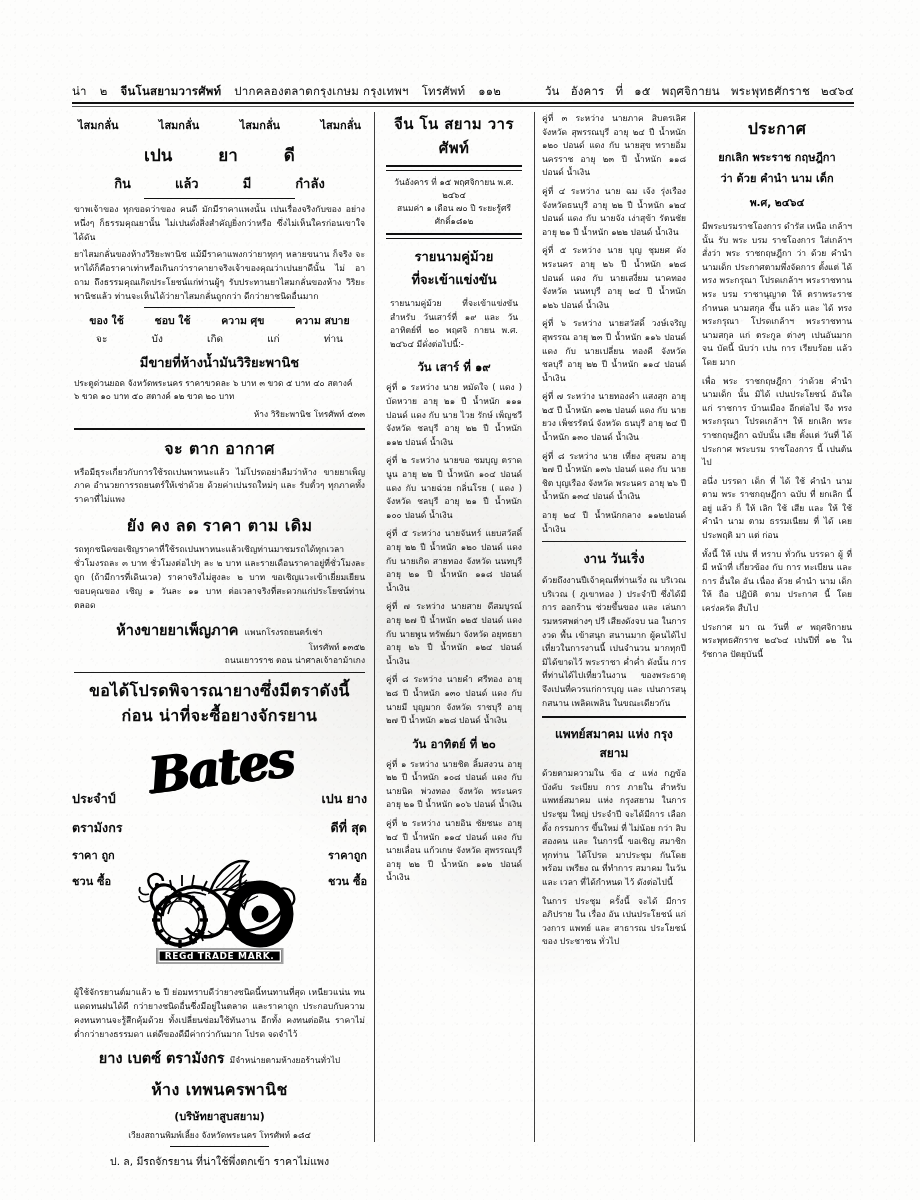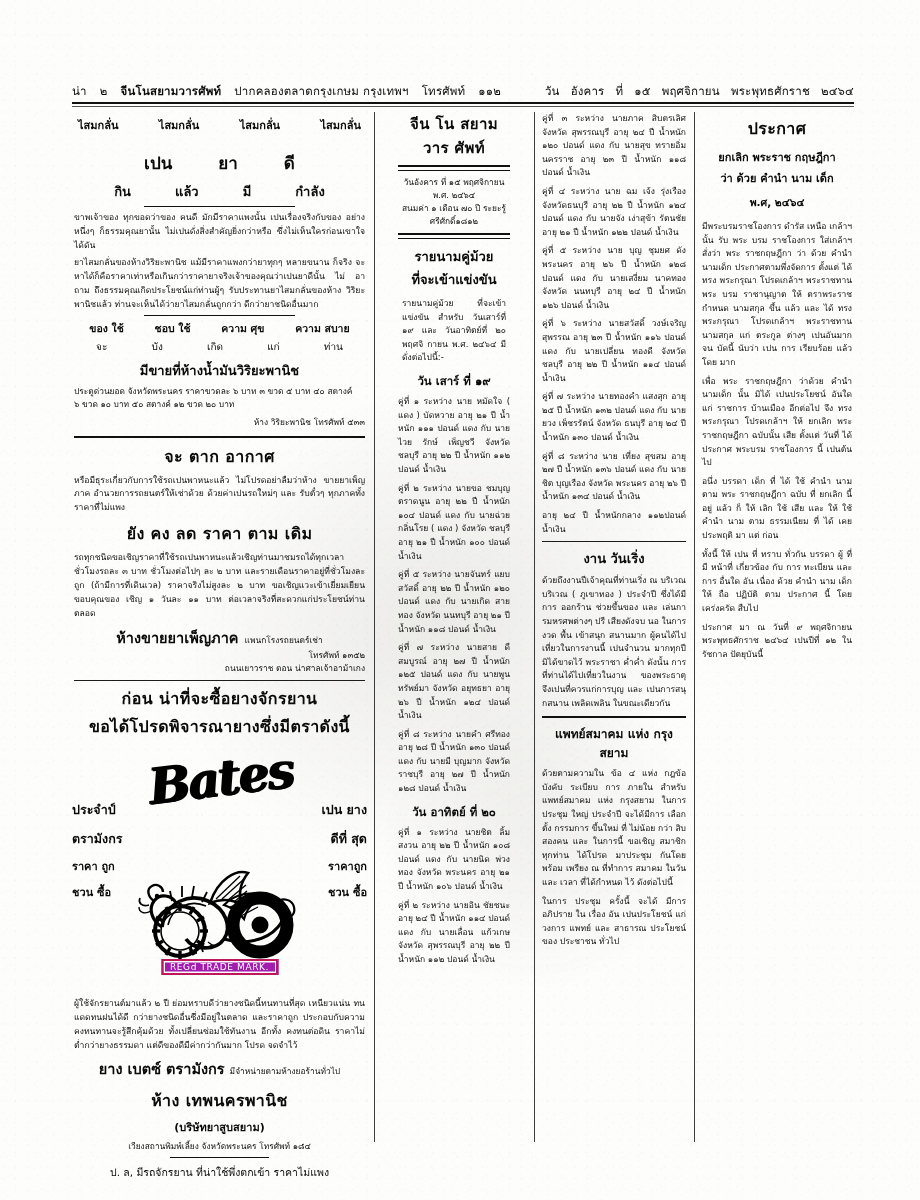--- a/index.html
+++ b/index.html
@@ -70,38 +70,38 @@
   #cols{
     position:absolute;left:72px;top:112px;width:782px;height:1030px;
     display:flex;
   }
   .col{position:relative;height:100%;box-sizing:border-box;}
   .col-rule{
     position:absolute;top:0;width:0;height:100%;
     border-left:1px solid #1c1c1c;opacity:.85;
   }
   #c1{width:302px;padding:0 9px 0 2px;}
-  #c2{width:160px;padding:0 24px;}
+  #c2{width:160px;padding:0 12px;}
   #c3{width:160px;padding:0 8px;}
   #c4{width:160px;padding:0 2px 0 8px;}
   .hd-lg{font-size:16px;font-weight:bold;text-align:center;letter-spacing:.4px;}
   .hd-md{font-size:13px;font-weight:bold;text-align:center;}
   .hd-sm{font-size:11px;font-weight:bold;text-align:center;}
   .tiny{font-size:8.4px;line-height:1.55;}
   .body-j{font-size:8.6px;line-height:1.62;text-align:justify;}
   .ctr{text-align:center;}
   .rt{text-align:right;}
   .hr-thin{border:0;border-top:1px solid #1d1d1d;margin:5px 0;}
   .hr-thick{border:0;border-top:2.1px solid #111;margin:6px 0;}
   .hr-short{border:0;border-top:1.4px solid #111;margin:4px auto;width:52%;}
   .hr-dbl{border:0;border-top:2.2px solid #111;border-bottom:1px solid #111;height:3px;margin:5px 0;}
 
   
   .ad1-row1{display:flex;justify-content:space-between;font-size:11px;font-weight:bold;padding:0 4px;margin-top:4px;}
-  .ad1-row2{display:flex;justify-content:center;gap:46px;font-size:17px;font-weight:bold;margin-top:15px;}
+  .ad1-row2{display:flex;justify-content:center;gap:46px;font-size:17px;font-weight:bold;margin-top:7px;}
   .ad1-row3{display:flex;justify-content:center;gap:44px;font-size:13px;font-weight:bold;margin-top:5px;}
   .ad1-benefit{display:flex;justify-content:space-around;font-size:10.5px;font-weight:bold;margin-top:3px;}
   .ad1-benefit2{display:flex;justify-content:space-around;font-size:10px;margin-top:2px;}
 
   
   .bates-wrap{position:relative;height:250px;margin-top:4px;}
   .bates-logo{
     position:absolute;left:50%;top:6px;transform:translateX(-50%) rotate(-7deg);
     font-family:"DejaVu Serif","Liberation Serif",serif;
     font-size:49px;font-style:italic;font-weight:bold;
@@ -110,23 +110,23 @@
   }
   .bates-side{
     position:absolute;font-size:12.5px;font-weight:bold;line-height:2.35;
   }
   .bates-left{left:-2px;top:52px;text-align:left;}
   .bates-right{right:-2px;top:52px;text-align:right;}
   .bates-left .s2,.bates-right .s2{font-size:11px;}
   .bates-art{position:absolute;left:50%;top:96px;transform:translateX(-50%);}
   .tm-banner{
     position:absolute;left:50%;top:216px;transform:translateX(-50%);
-    border:2px solid #be185d;background:#a21caf;color:#fff;
+    border:2px solid #a3a3a3;background:#000000;color:#fff;
     font-family:"DejaVu Sans","Liberation Sans",sans-serif;
-    font-size:9px;font-weight:normal;letter-spacing:.6px;
+    font-size:9px;font-weight:bold;letter-spacing:.6px;
     padding:1px 7px;white-space:nowrap;
     box-shadow:0 0 0 1.5px #fff inset;
   }
   .inline-big{font-size:14.5px;font-weight:bold;}
 
   
   .entry{margin:5px 0;font-size:8.5px;line-height:1.6;text-align:justify;}
   .sub-date{font-size:11.5px;font-weight:bold;text-align:center;margin:7px 0 4px;}
   .lead{font-size:8.5px;line-height:1.6;text-align:justify;}
 
@@ -218,22 +218,22 @@
           <span class="inline-big">ห้างขายยาเพ็ญภาค</span>
           <span class="tiny">แพนกโรงรถยนตร์เช่า</span>
         </div>
         <div class="tiny rt">โทรศัพท์ ๑๓๕๒</div>
         <div class="tiny rt">ถนนเยาวราช ตอน น่าศาลเจ้าอาม้าเกง</div>
       </div>
 
       <hr class="hr-thin">
 
       <div>
+        <div class="hd-lg" style="margin-top:3px">ขอได้โปรดพิจารณายางซึ่งมีตราดังนี้</div>
         <div class="hd-lg">ก่อน น่าที่จะซื้อยางจักรยาน</div>
-        <div class="hd-lg" style="margin-top:3px">ขอได้โปรดพิจารณายางซึ่งมีตราดังนี้</div>
 
         <div class="bates-wrap">
           <div class="bates-logo">Bates</div>
 
           <div class="bates-side bates-left">
             <div>ประจำป์</div>
             <div>ตรามังกร</div>
             <div class="s2">ราคา ถูก</div>
             <div class="s2">ชวน ซื้อ</div>
           </div>

